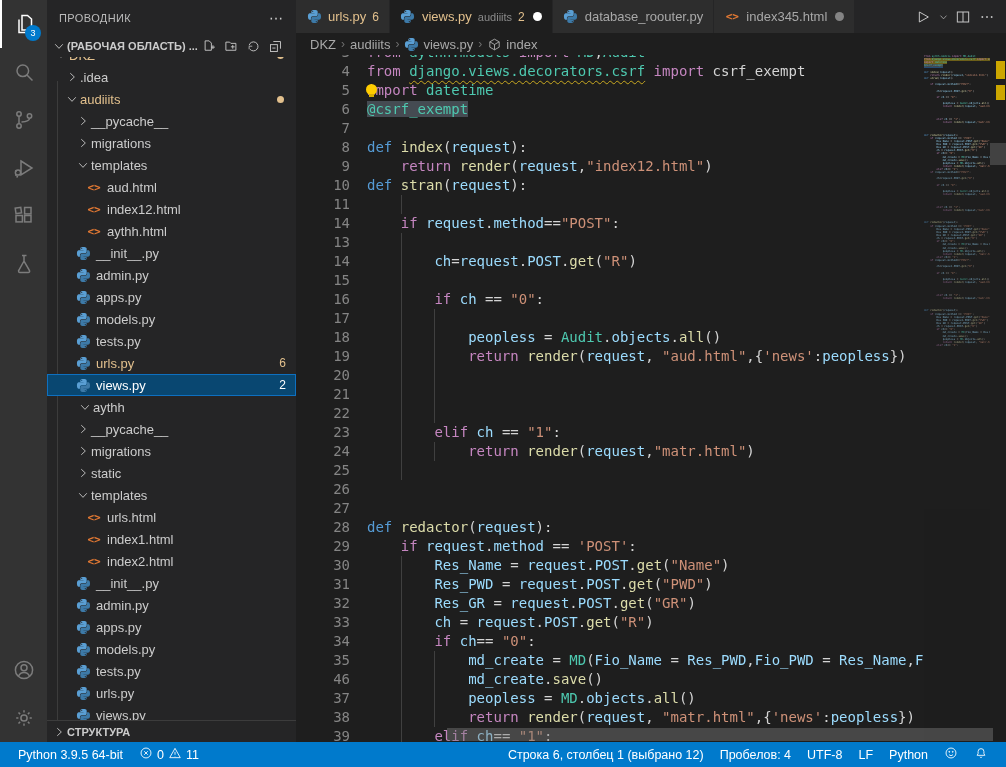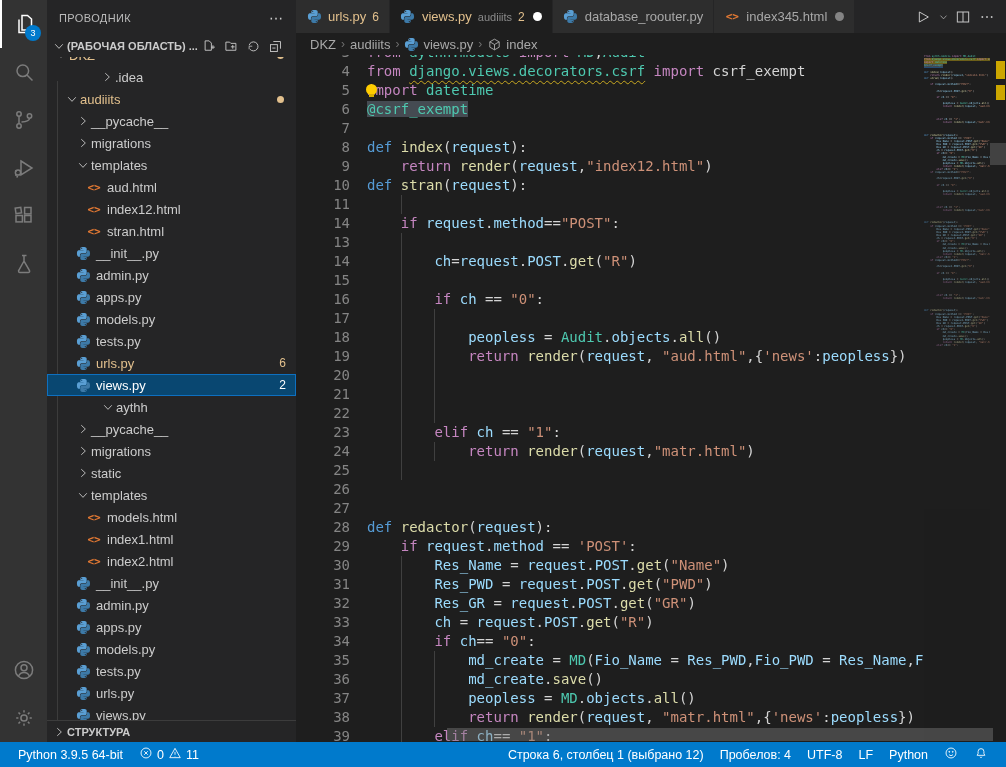--- a/index.html
+++ b/index.html
@@ -200,21 +200,21 @@
       <div class="tree-inner" id="tree">
           <div class="trow" style="padding-left: 6px;">
             <span class="chev">
               <svg viewBox="0 0 24 24" fill="none" stroke="currentColor" stroke-width="1.5">
                 <path d="M5.5 9l6.5 7 6.5-7"></path>
               </svg>
             </span>
             <span class="gold">DKZ</span>
             <span class="gdot"></span>
           </div>
-          <div class="trow" style="padding-left: 17px; margin-left: 35px;">
+          <div class="trow" style="padding-left: 17px;">
             <span class="chev">
               <svg viewBox="0 0 24 24" fill="none" stroke="currentColor" stroke-width="1.5">
                 <path d="M9 5.5l7 6.5-7 6.5"></path>
               </svg>
             </span>
             <span class="">.idea</span>
           </div>
           <div class="trow" style="padding-left: 17px;">
             <span class="chev">
               <svg viewBox="0 0 24 24" fill="none" stroke="currentColor" stroke-width="1.5">
@@ -257,21 +257,21 @@
           <div class="trow" style="padding-left: 39px;">
             <span class="ficon">
               <span class="htag">&lt;&gt;</span>
             </span>
             <span class="">index12.html</span>
           </div>
           <div class="trow" style="padding-left: 39px;">
             <span class="ficon">
               <span class="htag">&lt;&gt;</span>
             </span>
-            <span class="">stran.html</span>
+            <span class="">aythh.html</span>
           </div>
           <div class="trow" style="padding-left: 28px;">
             <span class="ficon">
               <svg viewBox="0 0 32 32">
                 <path fill="#5a9fd4" d="M15.9 2c-7 0-6.6 3.1-6.6 3.1v3.2h6.8v1H6.6S2 8.7 2 15.9s4 6.9 4 6.9h2.4v-3.3s-.1-4 3.9-4h6.7s3.8.1 3.8-3.7V5.7S23.4 2 15.9 2zm-3.7 2.1a1.2 1.2 0 1 1 0 2.4 1.2 1.2 0 0 1 0-2.4z"></path>
                 <path fill="#3d7aa8" d="M16.1 30c7 0 6.6-3.1 6.6-3.1v-3.2h-6.8v-1h9.5S30 23.3 30 16.1s-4-6.9-4-6.9h-2.4v3.3s.1 4-3.9 4H13s-3.8-.1-3.8 3.7v6.1S8.6 30 16.1 30zm3.7-2.1a1.2 1.2 0 1 1 0-2.4 1.2 1.2 0 0 1 0 2.4z"></path>
               </svg>
             </span>
             <span class="">__init__.py</span>
           </div>
@@ -324,21 +324,21 @@
           <div class="trow sel" style="padding-left: 28px;">
             <span class="ficon">
               <svg viewBox="0 0 32 32">
                 <path fill="#5a9fd4" d="M15.9 2c-7 0-6.6 3.1-6.6 3.1v3.2h6.8v1H6.6S2 8.7 2 15.9s4 6.9 4 6.9h2.4v-3.3s-.1-4 3.9-4h6.7s3.8.1 3.8-3.7V5.7S23.4 2 15.9 2zm-3.7 2.1a1.2 1.2 0 1 1 0 2.4 1.2 1.2 0 0 1 0-2.4z"></path>
                 <path fill="#3d7aa8" d="M16.1 30c7 0 6.6-3.1 6.6-3.1v-3.2h-6.8v-1h9.5S30 23.3 30 16.1s-4-6.9-4-6.9h-2.4v3.3s.1 4-3.9 4H13s-3.8-.1-3.8 3.7v6.1S8.6 30 16.1 30zm3.7-2.1a1.2 1.2 0 1 1 0-2.4 1.2 1.2 0 0 1 0 2.4z"></path>
               </svg>
             </span>
             <span class="">views.py</span>
             <span class="badge">2</span>
           </div>
-          <div class="trow" style="padding-left: 30px; margin-left: 23px;">
+          <div class="trow" style="padding-left: 30px;">
             <span class="chev">
               <svg viewBox="0 0 24 24" fill="none" stroke="currentColor" stroke-width="1.5">
                 <path d="M5.5 9l6.5 7 6.5-7"></path>
               </svg>
             </span>
             <span class="">aythh</span>
           </div>
           <div class="trow" style="padding-left: 28px;">
             <span class="chev">
               <svg viewBox="0 0 24 24" fill="none" stroke="currentColor" stroke-width="1.5">
@@ -368,21 +368,21 @@
               <svg viewBox="0 0 24 24" fill="none" stroke="currentColor" stroke-width="1.5">
                 <path d="M5.5 9l6.5 7 6.5-7"></path>
               </svg>
             </span>
             <span class="">templates</span>
           </div>
           <div class="trow" style="padding-left: 39px;">
             <span class="ficon">
               <span class="htag">&lt;&gt;</span>
             </span>
-            <span class="">models.html</span>
+            <span class="">urls.html</span>
           </div>
           <div class="trow" style="padding-left: 39px;">
             <span class="ficon">
               <span class="htag">&lt;&gt;</span>
             </span>
             <span class="">index1.html</span>
           </div>
           <div class="trow" style="padding-left: 39px;">
             <span class="ficon">
               <span class="htag">&lt;&gt;</span>
@@ -587,21 +587,21 @@
           <div class="cl"><span class="num">26</span><span class="tk-pl"></span></div>
           <div class="cl"><span class="num">27</span><span class="tk-pl"></span></div>
           <div class="cl"><span class="num">28</span><span class="tk-pl"></span><span class="tk-def">def </span><span class="tk-fn">redactor</span><span class="tk-pl">(</span><span class="tk-var">request</span><span class="tk-pl">):</span></div>
           <div class="cl"><span class="num">29</span><span class="tk-pl">    </span><span class="tk-kw">if </span><span class="tk-var">request</span><span class="tk-pl">.</span><span class="tk-var">method</span><span class="tk-pl"> == </span><span class="tk-str">'POST'</span><span class="tk-pl">:</span></div>
           <div class="cl"><span class="num">30</span><i class="ig" style="left:104.7px"></i><span class="tk-pl">        </span><span class="tk-var">Res_Name</span><span class="tk-pl"> = </span><span class="tk-var">request</span><span class="tk-pl">.</span><span class="tk-var">POST</span><span class="tk-pl">.</span><span class="tk-fn">get</span><span class="tk-pl">(</span><span class="tk-str">"Name"</span><span class="tk-pl">)</span></div>
           <div class="cl"><span class="num">31</span><i class="ig" style="left:104.7px"></i><span class="tk-pl">        </span><span class="tk-var">Res_PWD</span><span class="tk-pl"> = </span><span class="tk-var">request</span><span class="tk-pl">.</span><span class="tk-var">POST</span><span class="tk-pl">.</span><span class="tk-fn">get</span><span class="tk-pl">(</span><span class="tk-str">"PWD"</span><span class="tk-pl">)</span></div>
           <div class="cl"><span class="num">32</span><i class="ig" style="left:104.7px"></i><span class="tk-pl">        </span><span class="tk-var">Res_GR</span><span class="tk-pl"> = </span><span class="tk-var">request</span><span class="tk-pl">.</span><span class="tk-var">POST</span><span class="tk-pl">.</span><span class="tk-fn">get</span><span class="tk-pl">(</span><span class="tk-str">"GR"</span><span class="tk-pl">)</span></div>
           <div class="cl"><span class="num">33</span><i class="ig" style="left:104.7px"></i><span class="tk-pl">        </span><span class="tk-var">ch</span><span class="tk-pl"> = </span><span class="tk-var">request</span><span class="tk-pl">.</span><span class="tk-var">POST</span><span class="tk-pl">.</span><span class="tk-fn">get</span><span class="tk-pl">(</span><span class="tk-str">"R"</span><span class="tk-pl">)</span></div>
           <div class="cl"><span class="num">34</span><i class="ig" style="left:104.7px"></i><span class="tk-pl">        </span><span class="tk-kw">if </span><span class="tk-var">ch</span><span class="tk-pl">== </span><span class="tk-str">"0"</span><span class="tk-pl">:</span></div>
           <div class="cl"><span class="num">35</span><i class="ig" style="left:104.7px"></i><i class="ig" style="left:138.4px"></i><span class="tk-pl">            </span><span class="tk-var">md_create</span><span class="tk-pl"> = </span><span class="tk-cls">MD</span><span class="tk-pl">(</span><span class="tk-var">Fio_Name</span><span class="tk-pl"> = </span><span class="tk-var">Res_PWD</span><span class="tk-pl">,</span><span class="tk-var">Fio_PWD</span><span class="tk-pl"> = </span><span class="tk-var">Res_Name</span><span class="tk-pl">,</span><span class="tk-var">F</span></div>
-          <div class="cl"><span class="num">36</span><i class="ig" style="left:104.7px"></i><i class="ig" style="left:138.4px"></i><span class="tk-pl">            </span><span class="tk-var">md_create</span><span class="tk-pl">.</span><span class="tk-fn">save</span><span class="tk-pl">()</span></div>
+          <div class="cl"><span class="num">46</span><i class="ig" style="left:104.7px"></i><i class="ig" style="left:138.4px"></i><span class="tk-pl">            </span><span class="tk-var">md_create</span><span class="tk-pl">.</span><span class="tk-fn">save</span><span class="tk-pl">()</span></div>
           <div class="cl"><span class="num">37</span><i class="ig" style="left:104.7px"></i><i class="ig" style="left:138.4px"></i><span class="tk-pl">            </span><span class="tk-var">peopless</span><span class="tk-pl"> = </span><span class="tk-cls">MD</span><span class="tk-pl">.</span><span class="tk-var">objects</span><span class="tk-pl">.</span><span class="tk-fn">all</span><span class="tk-pl">()</span></div>
           <div class="cl"><span class="num">38</span><i class="ig" style="left:104.7px"></i><i class="ig" style="left:138.4px"></i><span class="tk-pl">            </span><span class="tk-kw">return </span><span class="tk-fn">render</span><span class="tk-pl">(</span><span class="tk-var">request</span><span class="tk-pl">, </span><span class="tk-str">"matr.html"</span><span class="tk-pl">,{</span><span class="tk-str">'news'</span><span class="tk-pl">:</span><span class="tk-var">peopless</span><span class="tk-pl">})</span></div>
           <div class="cl"><span class="num">39</span><i class="ig" style="left:104.7px"></i><span class="tk-pl">        </span><span class="tk-kw">elif </span><span class="tk-var">ch</span><span class="tk-pl">== </span><span class="tk-str">"1"</span><span class="tk-pl">:</span></div>
         </div>
       <div class="minimap" id="minimap">
           <div class="mm-line"><span class="tk-pl"></span><span class="tk-kw">from </span><span class="tk-cls">aythh.models</span><span class="tk-kw"> import </span><span class="tk-cls">MD</span><span class="tk-pl">,</span><span class="tk-cls">Audit</span></div>
           <div class="mm-line mm-warn-full"><span class="tk-pl"></span><span class="tk-kw">from </span><span class="tk-clsq">django.views.decorators.csrf</span><span class="tk-kw"> import </span><span class="tk-pl">csrf_exempt</span></div>
           <div class="mm-line mm-warn"><span class="tk-pl"></span><span class="tk-kw">import </span><span class="tk-cls">datetime</span></div>
           <div class="mm-line mm-sel"><span class="tk-pl"></span><span class="tk-csel">@csrf_exempt</span></div>
           <div class="mm-line"><span class="tk-pl"></span></div>

